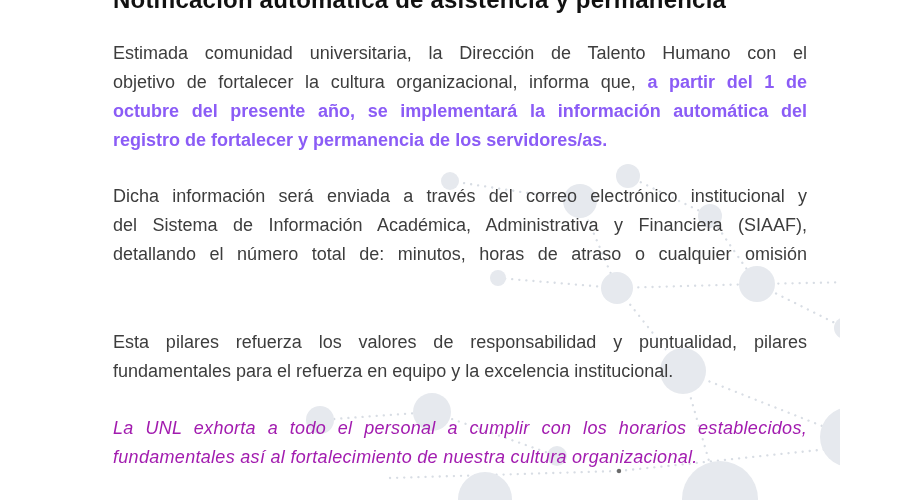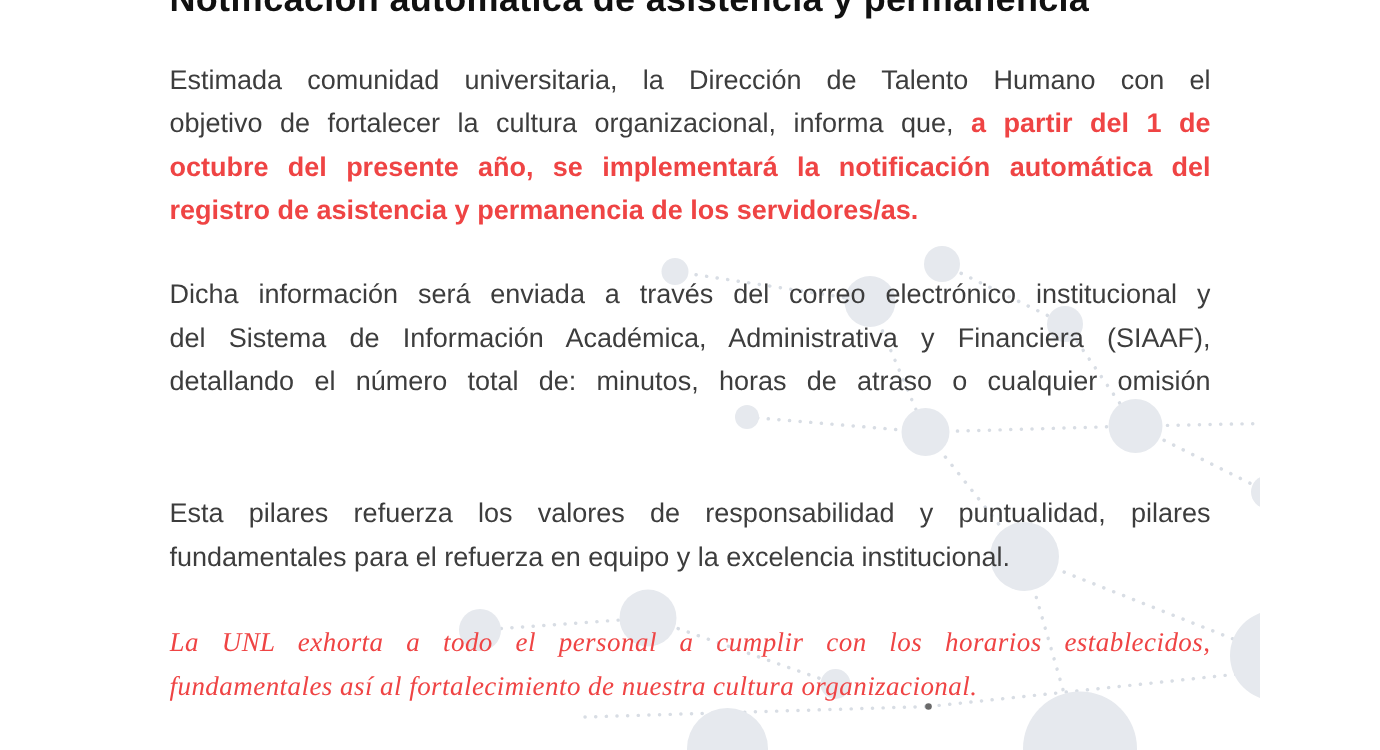--- a/index.html
+++ b/index.html
@@ -21,22 +21,22 @@
   }
   .para{position:absolute;left:0;width:100%;overflow:hidden;}
   .para .line{
     display:block;width:100%;height:29px;line-height:29px;
     font-size:18px;color:#3d3d3d;
     white-space:nowrap;
     text-align:justify;
     text-align-last:justify;
   }
   .para .line.last{text-align-last:left;}
-  .para .b{font-weight:bold;color:#ef4444;}
-  .para.italic .line{font-style:italic;color:#ef4444;letter-spacing:0.3px;font-family:Liberation Serif, serif;}
+  .para .b{font-weight:bold;color:#8b5cf6;}
+  .para.italic .line{font-style:italic;color:#a21caf;letter-spacing:0.3px;}
   .p1{top:39px;}
   .p2{top:182px;}
   .p3{top:328px;}
   .p4{top:414px;}
 </style>
 </head>
 <body>
 
 <div class="page">
 
@@ -78,22 +78,22 @@
       <circle cx="619" cy="471" r="2.2" fill="#6a6a6a"></circle>
     </svg>
 
   <div class="content">
     <div class="title">Notificación automática de asistencia y permanencia</div>
 
     <div>
         <div class="para p1">
           <div class="line"><span>Estimada comunidad universitaria, la Dirección de Talento Humano con el</span></div>
           <div class="line"><span>objetivo de fortalecer la cultura organizacional, informa que, </span><span class="b">a partir del 1 de</span></div>
-          <div class="line"><span class="b">octubre del presente año, se implementará la notificación automática del</span></div>
-          <div class="line last"><span class="b">registro de asistencia y permanencia de los servidores/as.</span></div>
+          <div class="line"><span class="b">octubre del presente año, se implementará la información automática del</span></div>
+          <div class="line last"><span class="b">registro de fortalecer y permanencia de los servidores/as.</span></div>
         </div>
         <div class="para p2">
           <div class="line"><span>Dicha información será enviada a través del correo electrónico institucional y</span></div>
           <div class="line"><span>del Sistema de Información Académica, Administrativa y Financiera (SIAAF),</span></div>
           <div class="line"><span>detallando el número total de: minutos, horas de atraso o cualquier omisión</span></div>
         </div>
         <div class="para p3">
           <div class="line"><span>Esta pilares refuerza los valores de responsabilidad y puntualidad, pilares</span></div>
           <div class="line last"><span>fundamentales para el refuerza en equipo y la excelencia institucional.</span></div>
         </div>

